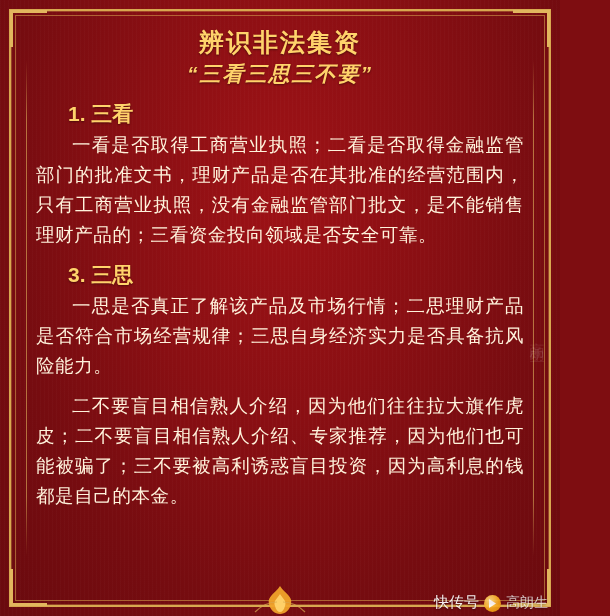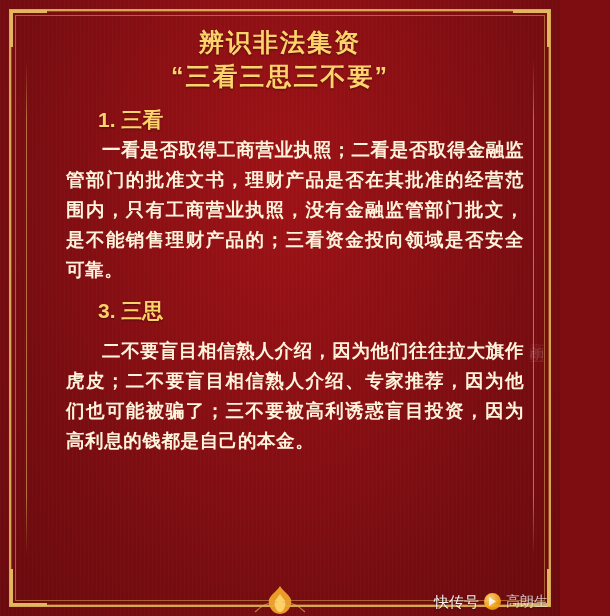--- a/index.html
+++ b/index.html
@@ -95,63 +95,61 @@
     padding-top: 6px;
   }
   .title-line1, .title-line2 {
     color: #ffd36b;
     font-weight: bold;
     letter-spacing: 2px;
     text-shadow: 0 1px 2px rgba(0,0,0,0.45);
     line-height: 1.35;
   }
   .title-line1 { font-size: 25px; }
-  .title-line2 { font-size: 25px; }
+  .title-line2 { font-size: 21px; font-style: italic; }
 
   .section {
     margin-top: 10px;
-    margin-left: 30px;
   }
   .section-head {
     color: #ffd36b;
     font-size: 21px;
     font-weight: bold;
     text-indent: 34px;
     line-height: 1.5;
     text-shadow: 0 1px 2px rgba(0,0,0,0.4);
   }
   .section-body {
     color: #fff3dc;
     font-size: 18.5px;
     line-height: 1.62;
     text-indent: 36px;
     letter-spacing: 0.6px;
     text-align: justify;
     padding: 0 2px;
-    font-weight: bold;
   }
 
   
   .bottom-ornament {
     position: absolute;
     left: 50%;
     transform: translateX(-50%);
     bottom: 0px;
     width: 110px;
     height: 34px;
     pointer-events: none;
   }
 
   
   .watermark {
     position: absolute;
     right: 12px;
     bottom: 4px;
     display: flex;
-    align-items: flex-start;
+    align-items: flex-end;
     gap: 5px;
     font-size: 15px;
     color: #ffffff;
     opacity: 0.92;
     text-shadow: 0 1px 2px rgba(0,0,0,0.5);
     white-space: nowrap;
   }
   .wm-logo {
     display: inline-block;
     width: 17px;
@@ -213,20 +211,21 @@
       <div class="title-line2">“三看三思三不要”</div>
     </div>
 
     <div class="section">
       <div class="section-head">1. 三看</div>
       <div class="section-body">一看是否取得工商营业执照；二看是否取得金融监管部门的批准文书，理财产品是否在其批准的经营范围内，只有工商营业执照，没有金融监管部门批文，是不能销售理财产品的；三看资金投向领域是否安全可靠。</div>
     </div>
 
     <div class="section">
       <div class="section-head">3. 三思</div>
+      <div class="section-body">一思是否真正了解该产品及市场行情；二思理财产品是否符合市场经营规律；三思自身经济实力是否具备抗风险能力。</div>
     </div>
 
     <div class="section">
       <div class="section-body">二不要盲目相信熟人介绍，因为他们往往拉大旗作虎皮；二不要盲目相信熟人介绍、专家推荐，因为他们也可能被骗了；三不要被高利诱惑盲目投资，因为高利息的钱都是自己的本金。</div>
     </div>
 
   </div>
 
   <svg class="bottom-ornament" viewBox="0 0 110 34" xmlns="http://www.w3.org/2000/svg">
     <path d="M55 4 C60 12 68 14 66 22 C65 28 60 32 55 32 C50 32 45 28 44 22 C42 14 50 12 55 4 Z" fill="#f0a32a" opacity="0.95"></path>

